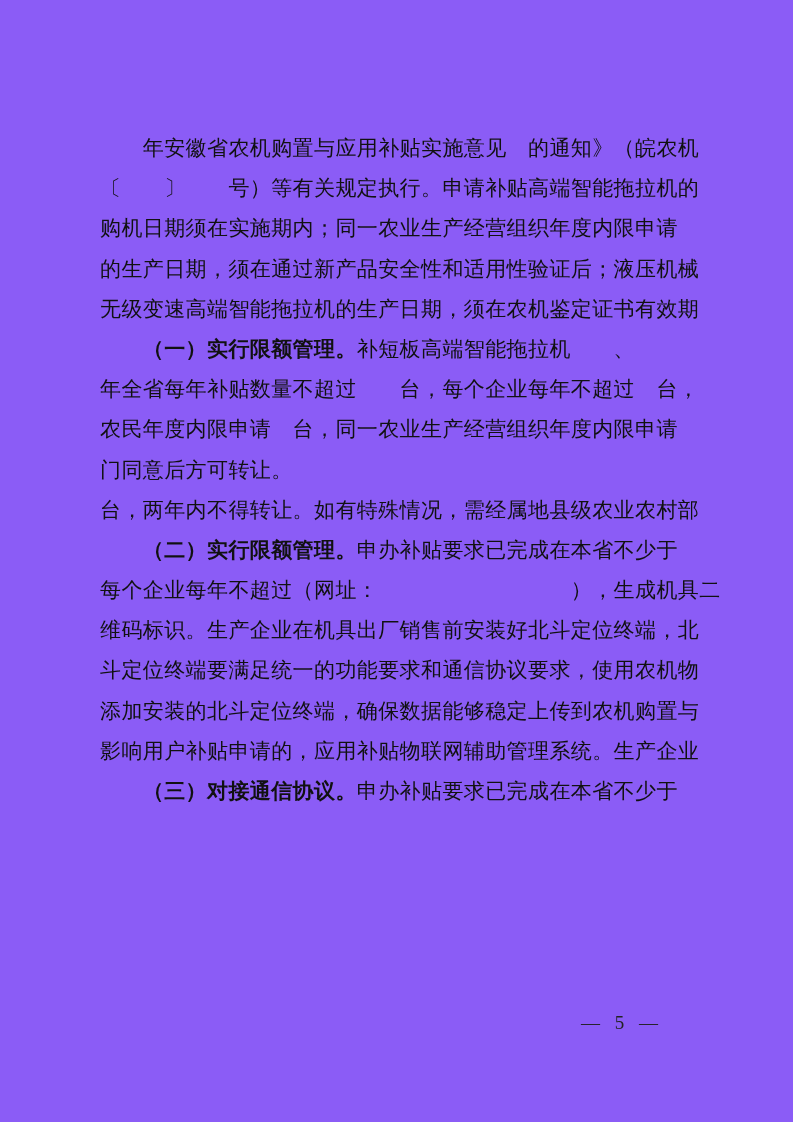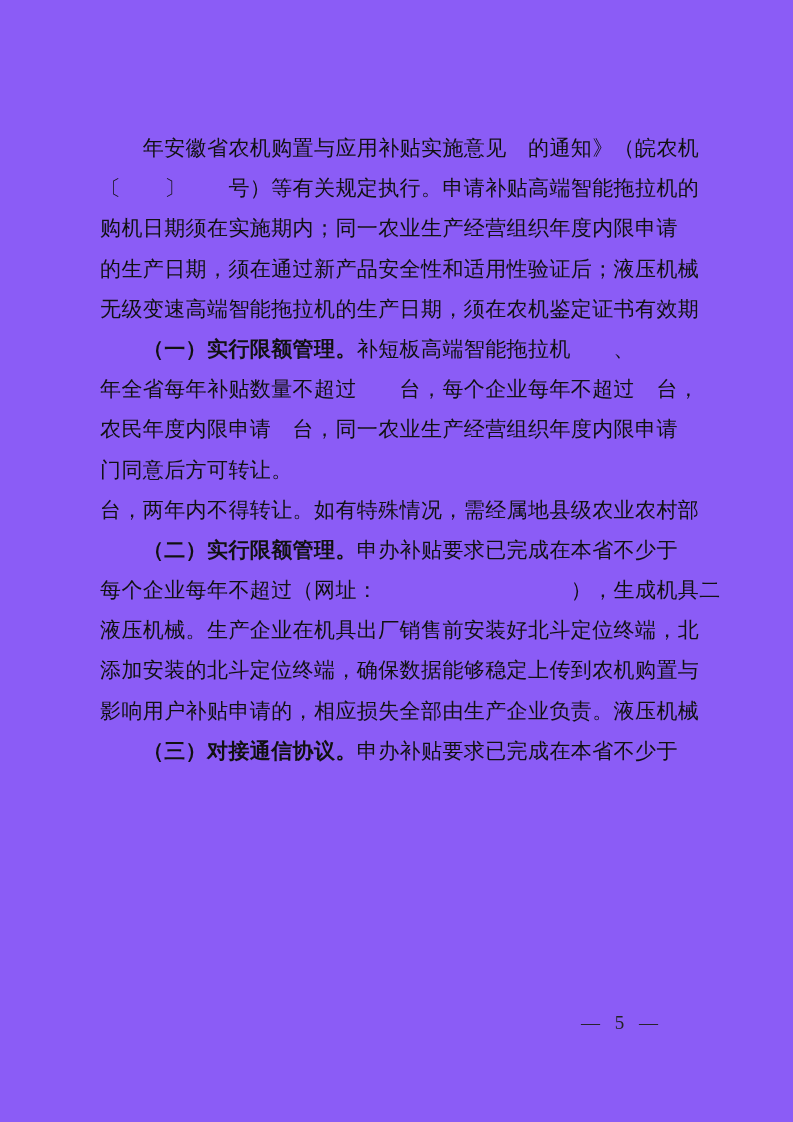--- a/index.html
+++ b/index.html
@@ -60,19 +60,20 @@
       <div class="line"><span class="seg">购机日期须在实施期内；同一农业生产经营组织年度内限申请</span></div>
       <div class="line"><span class="seg">的生产日期，须在通过新产品安全性和适用性验证后；液压机械</span></div>
       <div class="line"><span class="seg">无级变速高端智能拖拉机的生产日期，须在农机鉴定证书有效期</span></div>
       <div class="line"><span class="seg">　　</span><span class="seg bold">（一）实行限额管理。</span><span class="seg">补短板高端智能拖拉机　　、</span></div>
       <div class="line"><span class="seg">年全省每年补贴数量不超过　　台，每个企业每年不超过　台，</span></div>
       <div class="line"><span class="seg">农民年度内限申请　台，同一农业生产经营组织年度内限申请</span></div>
       <div class="line"><span class="seg">门同意后方可转让。</span></div>
       <div class="line"><span class="seg">台，两年内不得转让。如有特殊情况，需经属地县级农业农村部</span></div>
       <div class="line"><span class="seg">　　</span><span class="seg bold">（二）实行限额管理。</span><span class="seg">申办补贴要求已完成在本省不少于</span></div>
       <div class="line"><span class="seg">每个企业每年不超过（网址：　　　　　　　　　），生成机具二</span></div>
-      <div class="line"><span class="seg">液压机械。生产企业在机具出厂销售前安装好北斗定位终端，北</span></div>
+      <div class="line"><span class="seg">维码标识。生产企业在机具出厂销售前安装好北斗定位终端，北</span></div>
+      <div class="line"><span class="seg">斗定位终端要满足统一的功能要求和通信协议要求，使用农机物</span></div>
       <div class="line"><span class="seg">添加安装的北斗定位终端，确保数据能够稳定上传到农机购置与</span></div>
-      <div class="line"><span class="seg">影响用户补贴申请的，相应损失全部由生产企业负责。液压机械</span></div>
+      <div class="line"><span class="seg">影响用户补贴申请的，应用补贴物联网辅助管理系统。生产企业</span></div>
       <div class="line"><span class="seg">　　</span><span class="seg bold">（三）对接通信协议。</span><span class="seg">申办补贴要求已完成在本省不少于</span></div>
     </div>
   <div class="page-number">— 5 —</div>
 </div>
 
 </body></html>

